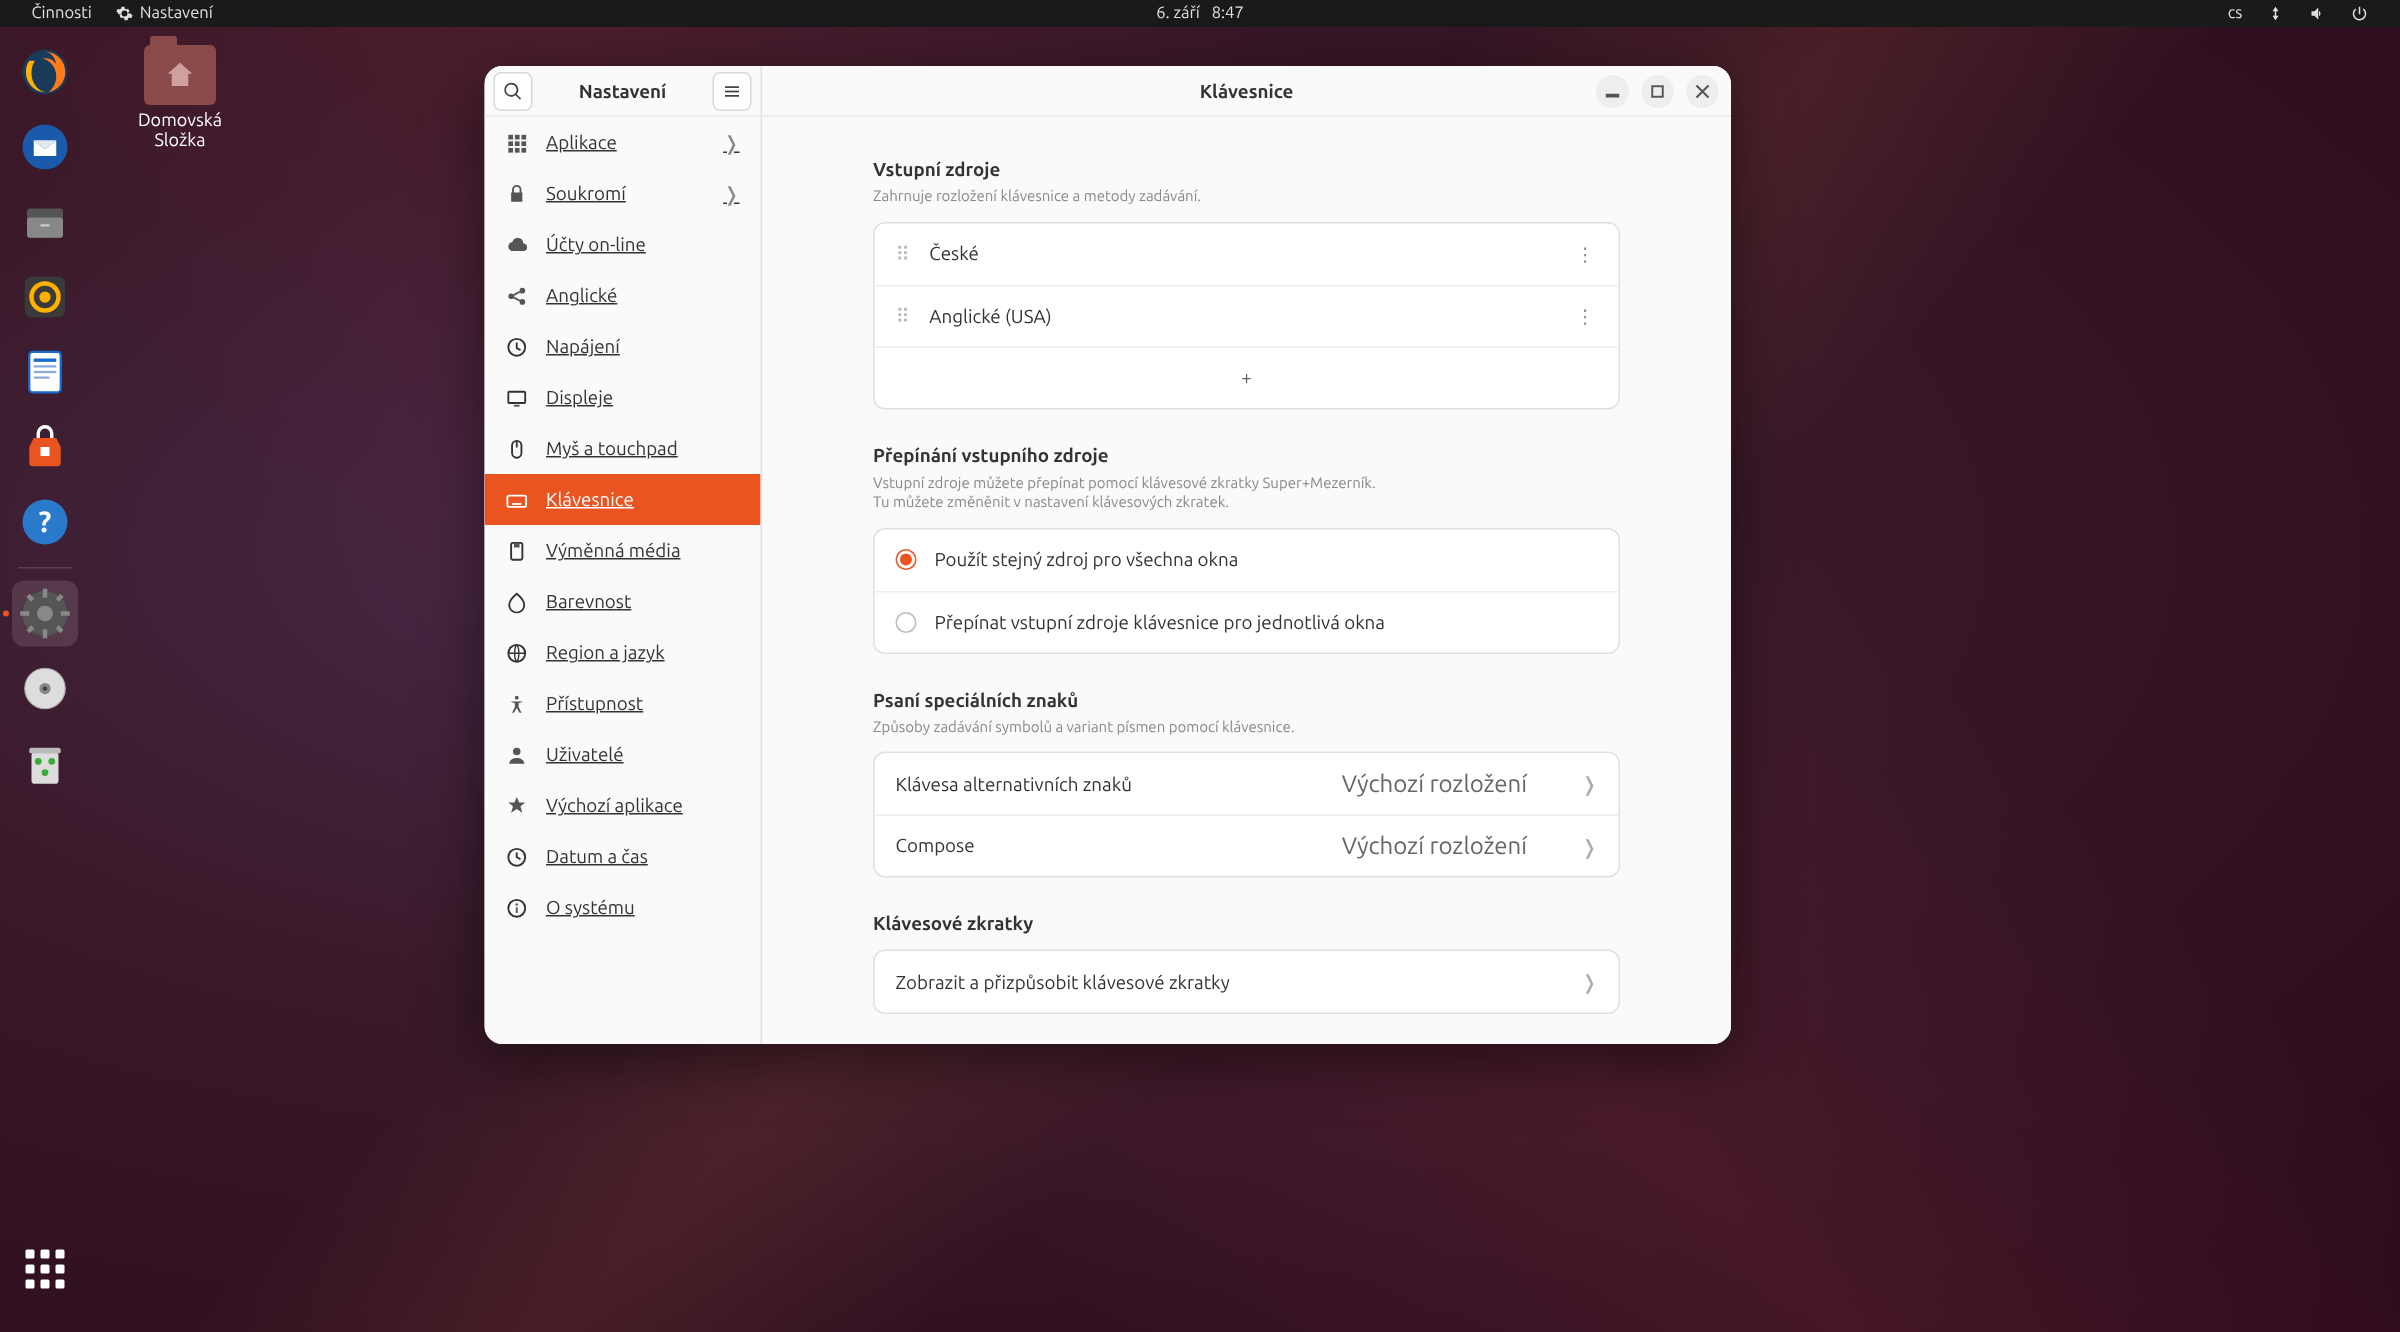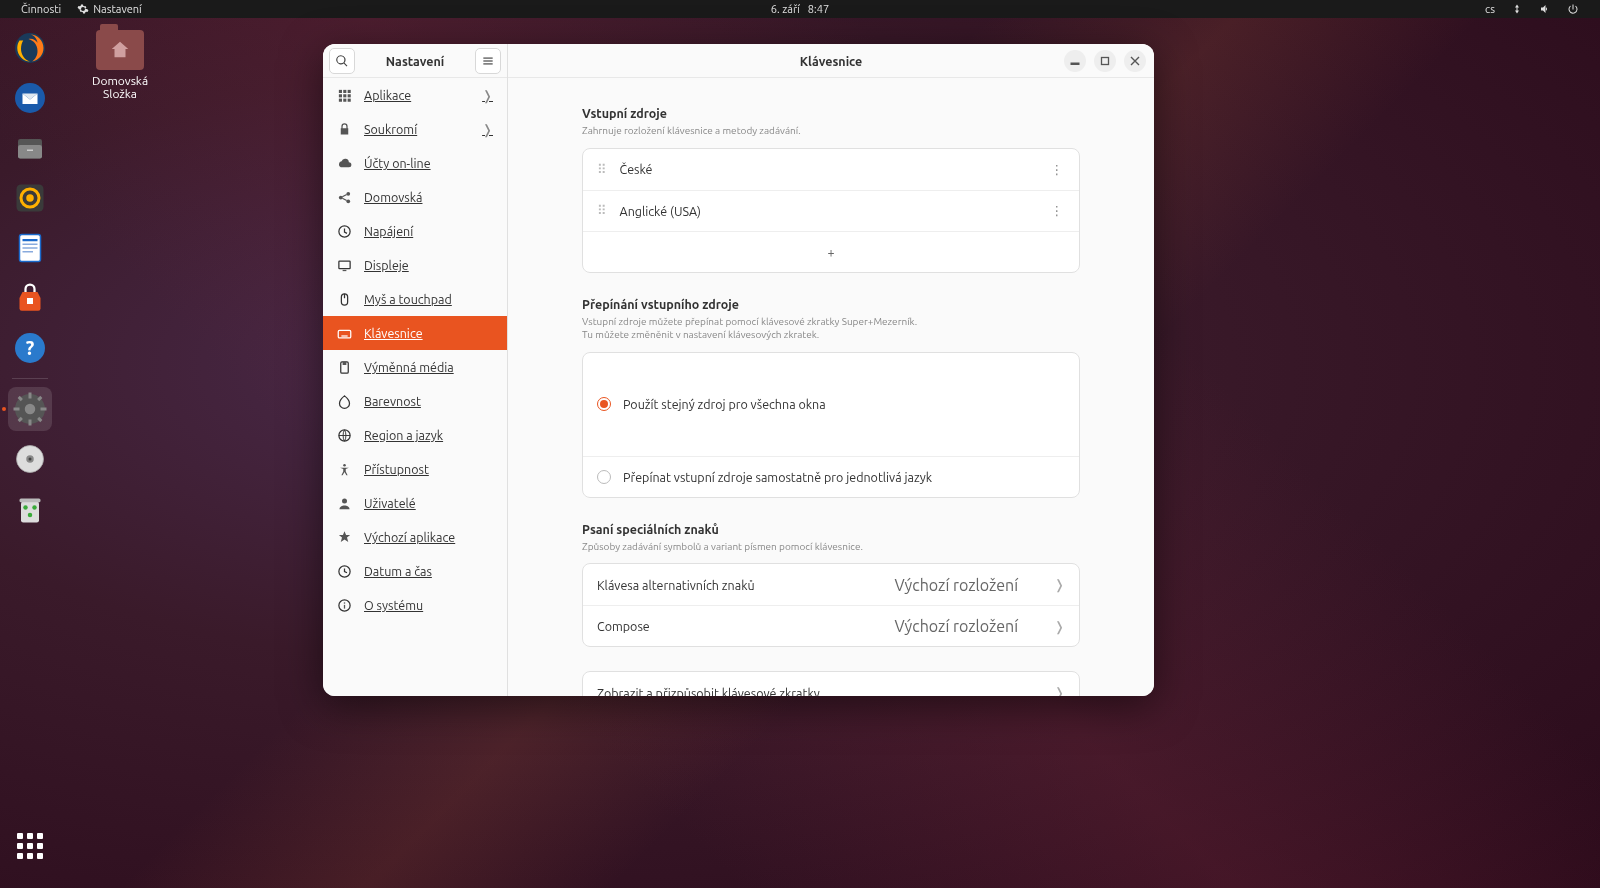--- a/index.html
+++ b/index.html
@@ -61,21 +61,21 @@
 
   .section-title{font-size:12.5px;font-weight:700;color:#333;margin-bottom:4px;}
   .section-sub{font-size:10px;color:#888;margin-bottom:10px;line-height:1.35;}
   .card{border:1px solid #e0e0e0;border-radius:8px;background:#fff;margin-bottom:24px;}
   .row{display:flex;align-items:center;padding:0 14px;height:41px;font-size:12.5px;color:#333;}
   .row + .row{border-top:1px solid #eee;}
   .row .drag{color:#bbb;margin-right:12px;cursor:grab;font-size:13px;letter-spacing:1px;}
   .row .rlabel{flex:1;}
   .row .kebab{color:#888;cursor:pointer;padding:0 2px;}
   .row.add{justify-content:center;color:#666;cursor:pointer;}
-  .row.radio{cursor:pointer;margin-top:31px;}
+  .row.radio{cursor:pointer;}
   .radio-dot{width:14px;height:14px;border:1px solid #bbb;border-radius:50%;margin-right:12px;position:relative;}
   .radio-dot.on{border-color:#e95420;}
   .radio-dot.on::after{content:"";position:absolute;inset:2px;background:#e95420;border-radius:50%;}
   .row .value{color:#666;font-size:16px;margin-right:8px;}
   .row .go{color:#aaa;font-size:13px;}
   .row.nav{cursor:pointer;gap:28px;}
 </style>
 </head>
 <body>
 
@@ -271,21 +271,21 @@
             </svg>
             <span class="label">Účty on-line</span>
           </div>
           <div class="side-item">
             <svg viewBox="0 0 24 24">
               <circle cx="6" cy="12" r="3"></circle>
               <circle cx="18" cy="6" r="3"></circle>
               <circle cx="18" cy="18" r="3"></circle>
               <path d="M8.5 10.8l7-3.6M8.5 13.2l7 3.6" stroke="#555" stroke-width="2" fill="none"></path>
             </svg>
-            <span class="label">Domovská</span>
+            <span class="label">Anglické</span>
           </div>
           <div class="side-item">
             <svg viewBox="0 0 24 24">
               <circle cx="12" cy="12" r="9" fill="none" stroke="currentColor" stroke-width="2"></circle>
               <path d="M12 7v6l4 2" stroke="currentColor" stroke-width="2" fill="none"></path>
             </svg>
             <span class="label">Napájení</span>
           </div>
           <div class="side-item">
             <svg viewBox="0 0 24 24">
@@ -411,39 +411,40 @@
         <div class="section-title">Přepínání vstupního zdroje</div>
         <div class="section-sub" style="white-space:pre-line;">Vstupní zdroje můžete přepínat pomocí klávesové zkratky Super+Mezerník.
 Tu můžete změněnit v nastavení klávesových zkratek.</div>
         <div class="card">
           <div class="row radio">
             <span class="radio-dot on"></span>
             <span class="rlabel">Použít stejný zdroj pro všechna okna</span>
           </div>
           <div class="row radio">
             <span class="radio-dot"></span>
-            <span class="rlabel">Přepínat vstupní zdroje samostatně pro jednotlivá jazyk</span>
+            <span class="rlabel">Přepínat vstupní zdroje klávesnice pro jednotlivá okna</span>
           </div>
         </div>
 
         <div class="section-title">Psaní speciálních znaků</div>
         <div class="section-sub">Způsoby zadávání symbolů a variant písmen pomocí klávesnice.</div>
         <div class="card">
           <div class="row nav">
             <span class="rlabel">Klávesa alternativních znaků</span>
             <span class="value">Výchozí rozložení</span>
             <span class="go">❭</span>
           </div>
           <div class="row nav">
             <span class="rlabel">Compose</span>
             <span class="value">Výchozí rozložení</span>
             <span class="go">❭</span>
           </div>
         </div>
 
+        <div class="section-title">Klávesové zkratky</div>
         <div class="card" style="margin-top:10px;">
           <div class="row nav">
             <span class="rlabel">Zobrazit a přizpůsobit klávesové zkratky</span>
             <span class="go">❭</span>
           </div>
         </div>
       </div>
     </div>
   </div>
 </div>

